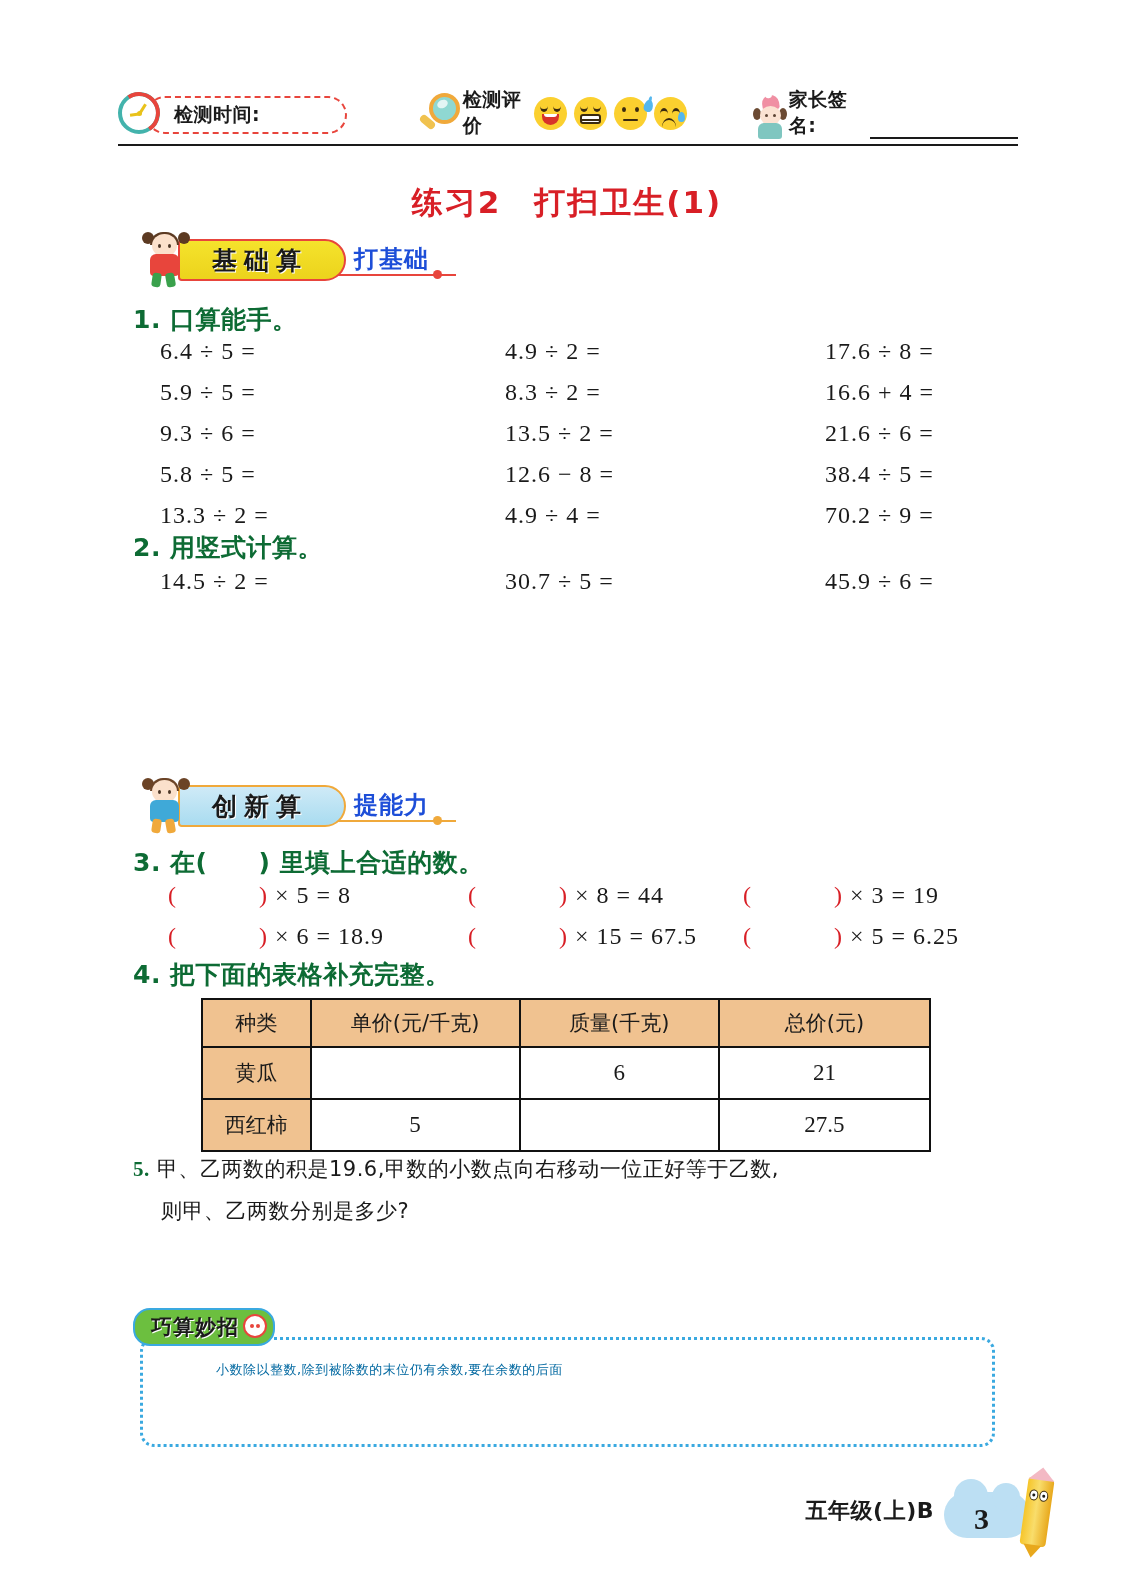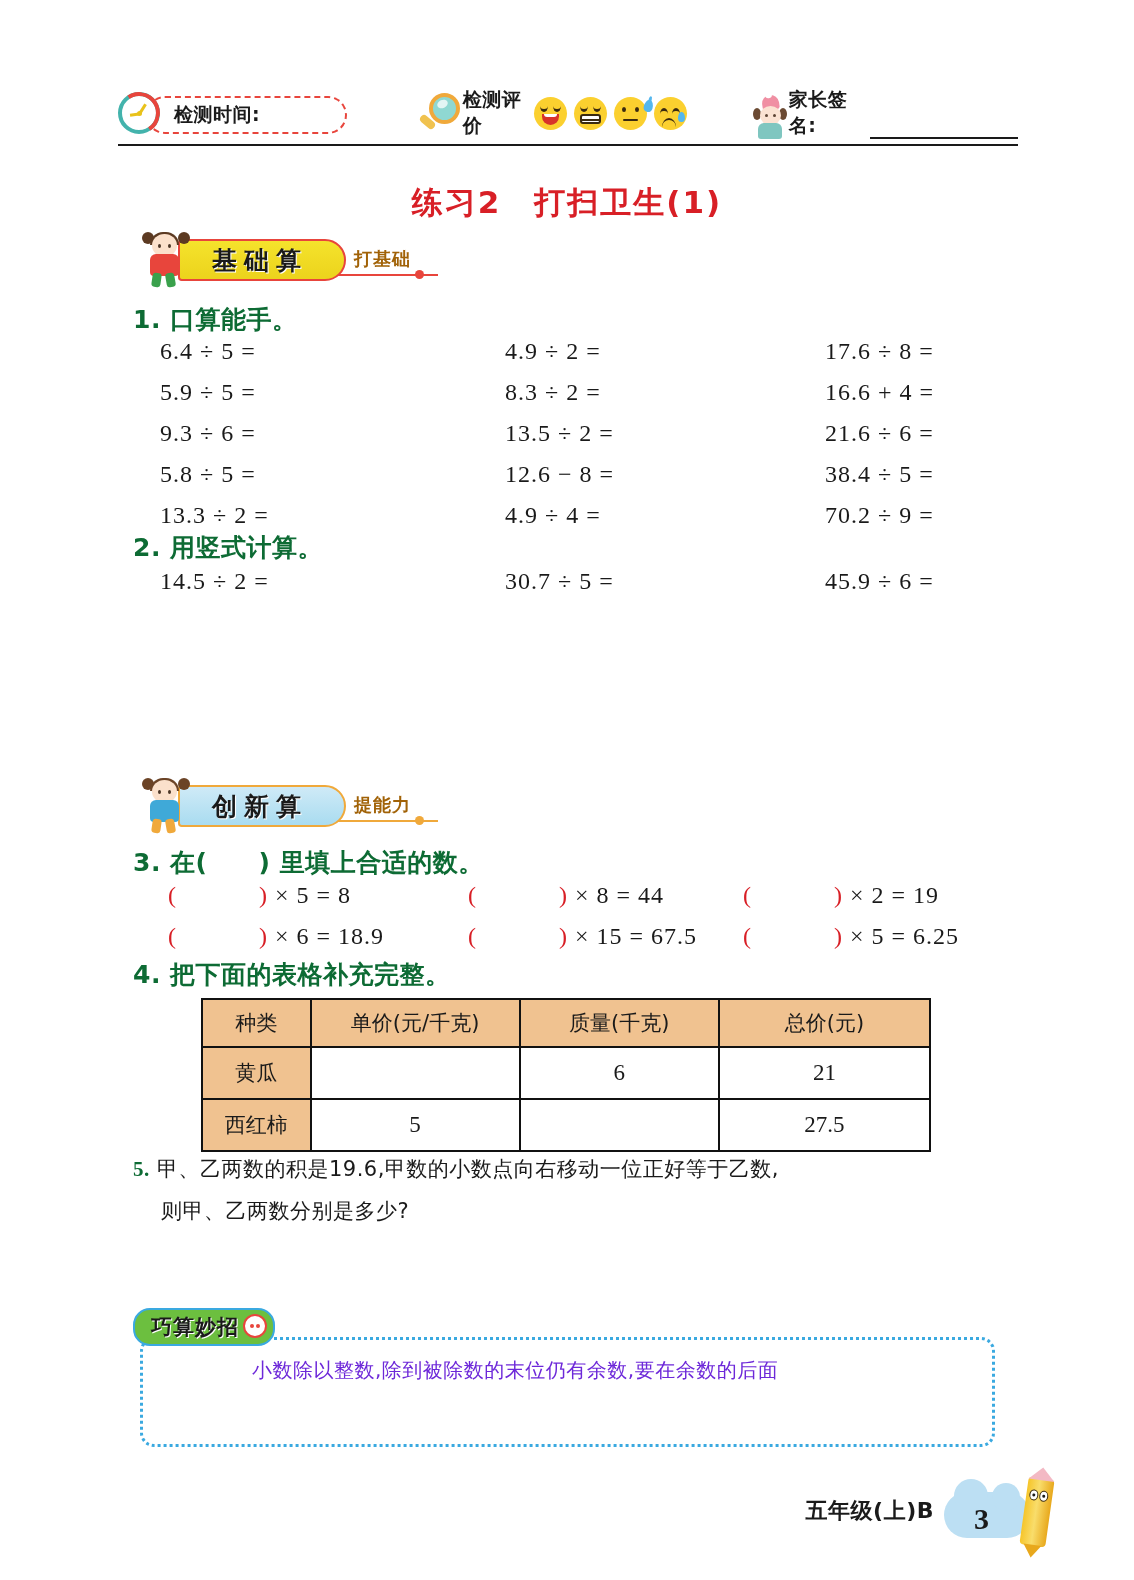--- a/index.html
+++ b/index.html
@@ -277,21 +277,21 @@
   .banner .tail {
     display: flex; align-items: center;
     margin-left: -22px; padding-left: 30px; padding-right: 14px;
     height: 30px;
     border-bottom: 2.5px solid #e8453c;
     z-index: 1;
   }
   .banner.innov .tail { border-bottom-color: #f0a93b; align-items: center; }
   .banner .tail-text {
     font-family: "DejaVu Sans", sans-serif;
-    font-size: 18px; font-weight: bold; color: #a16207;
+    font-size: 24px; font-weight: bold; color: #1d4ed8;
     letter-spacing: 1px;
   }
   .banner .dot {
     width: 9px; height: 9px; border-radius: 50%;
     background: #e8453c; margin-left: 4px; align-self: flex-end; margin-bottom: -5px;
   }
   .banner.innov .dot { background: #f0a93b; }
 
   
   .q-head {
@@ -381,25 +381,24 @@
   }
   .pig-icon::before { content:""; position:absolute; left:5px; top:8px; width:4px; height:4px;
     background:#e8453c; border-radius:50%; }
   .pig-icon::after { content:""; position:absolute; right:5px; top:8px; width:4px; height:4px;
     background:#e8453c; border-radius:50%; }
   .tip-text {
     position: absolute;
     left: 170px; top: 1350px;
     width: 800px;
     font-family: "DejaVu Sans", sans-serif;
-    font-size: 20px;
+    font-size: 13px;
     line-height: 40px;
-    color: #6d28d9;
+    color: #0369a1;
     letter-spacing: 0.5px;
-    margin-left: 36px;
   }
   .tip-text .indent { display: inline-block; width: 46px; }
 
   
   .footer-label {
     position: absolute;
     right: 200px; top: 1496px;
     font-family: "DejaVu Sans", sans-serif;
     font-size: 22px;
     font-weight: bold;
@@ -602,21 +601,21 @@
     <span class="expr" style="width:275px;">
       <span class="paren">(</span>
       <span style="display:inline-block;width:68px;"></span>
       <span class="paren">)</span>
       <span>× 8 = 44</span>
     </span>
     <span class="expr">
       <span class="paren">(</span>
       <span style="display:inline-block;width:68px;"></span>
       <span class="paren">)</span>
-      <span>× 2 = 19</span>
+      <span>× 3 = 19</span>
     </span>
   </div>
   <div class="expr-row" style="height:41px;">
     <span class="expr" style="width:300px;">
       <span class="paren">(</span>
       <span style="display:inline-block;width:68px;"></span>
       <span class="paren">)</span>
       <span>× 6 = 18.9</span>
     </span>
     <span class="expr" style="width:275px;">

